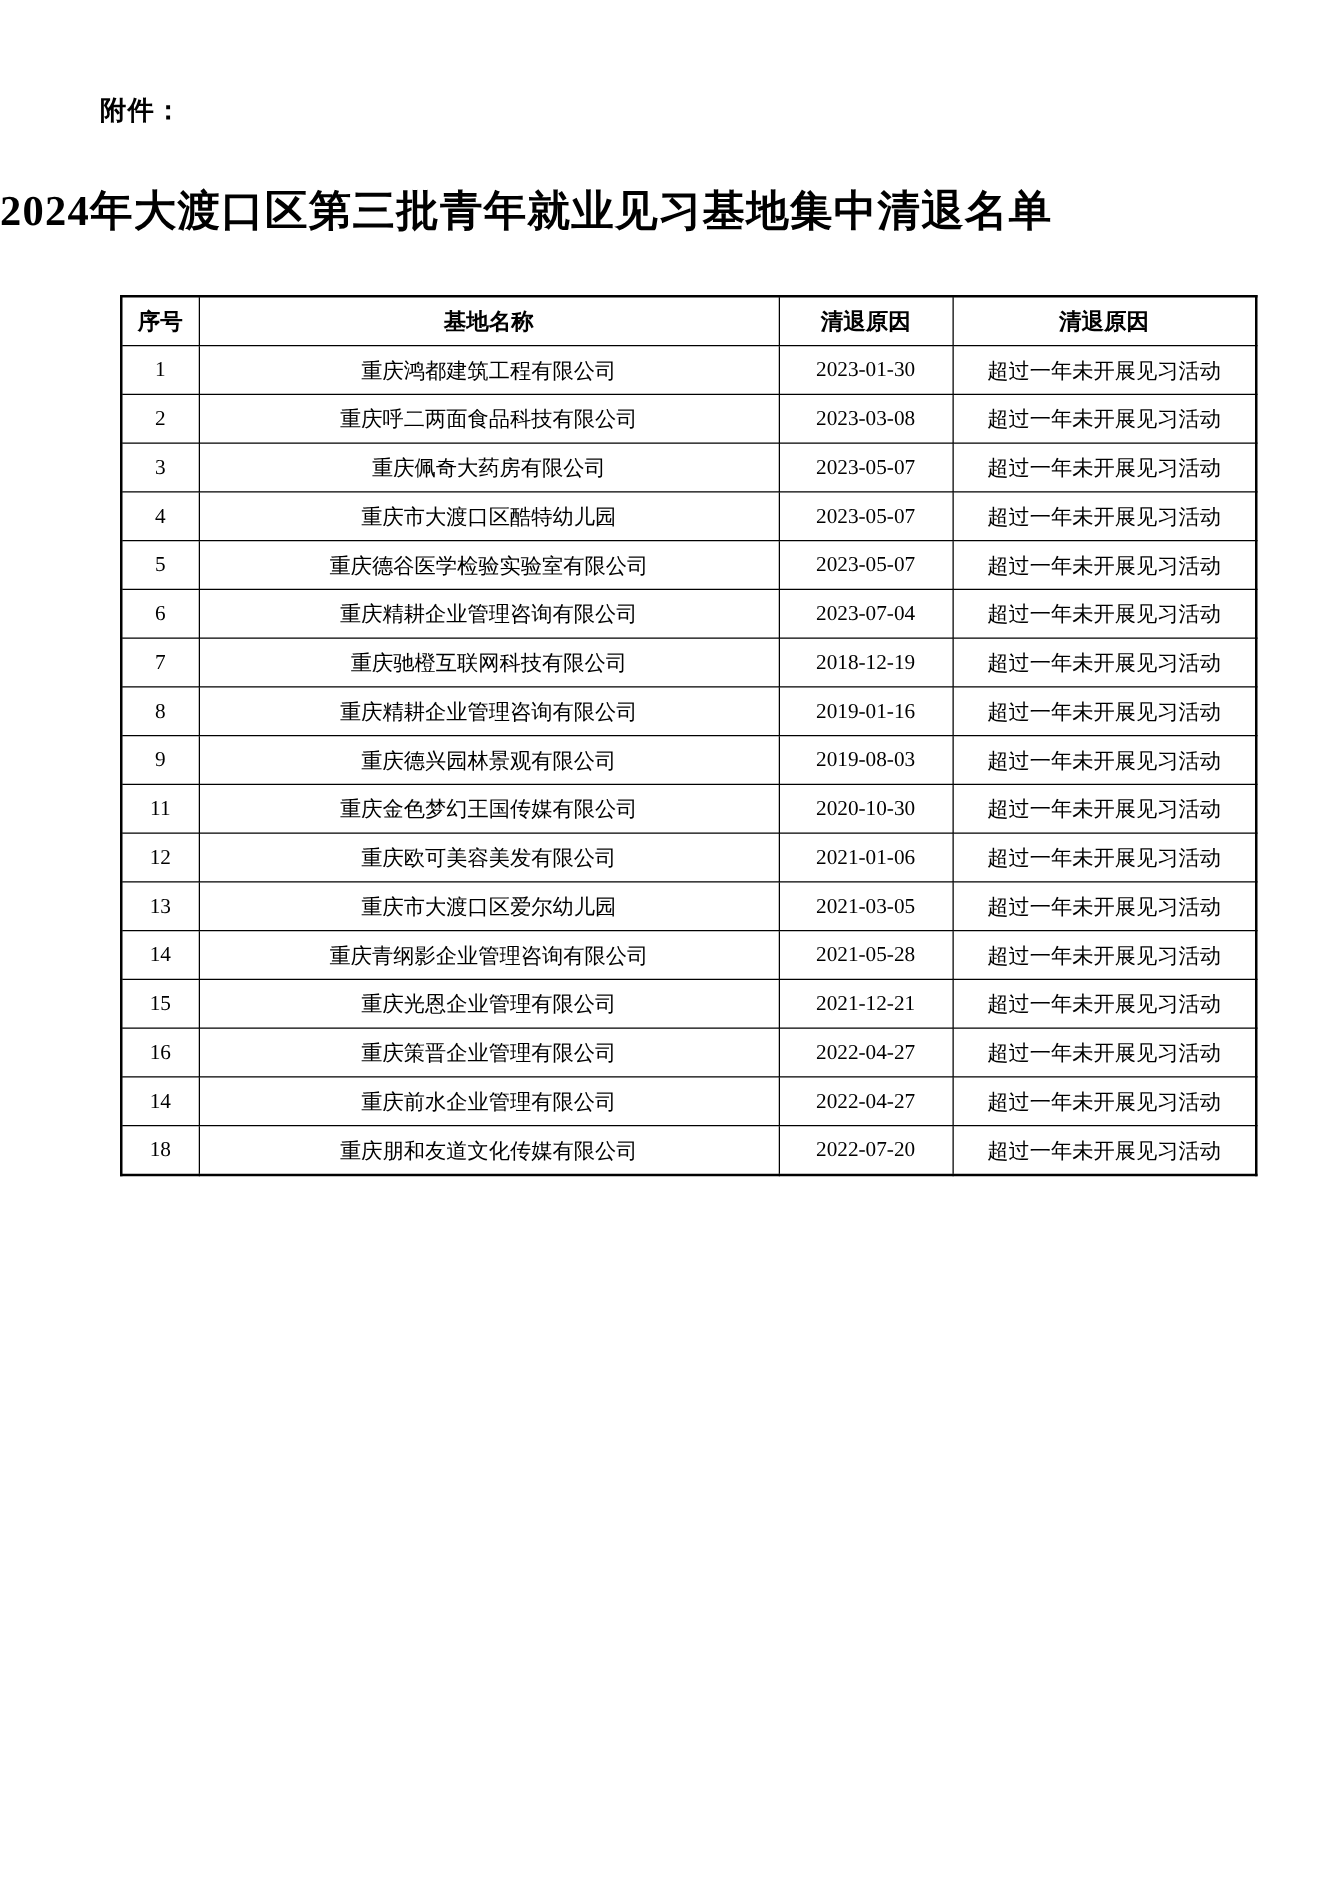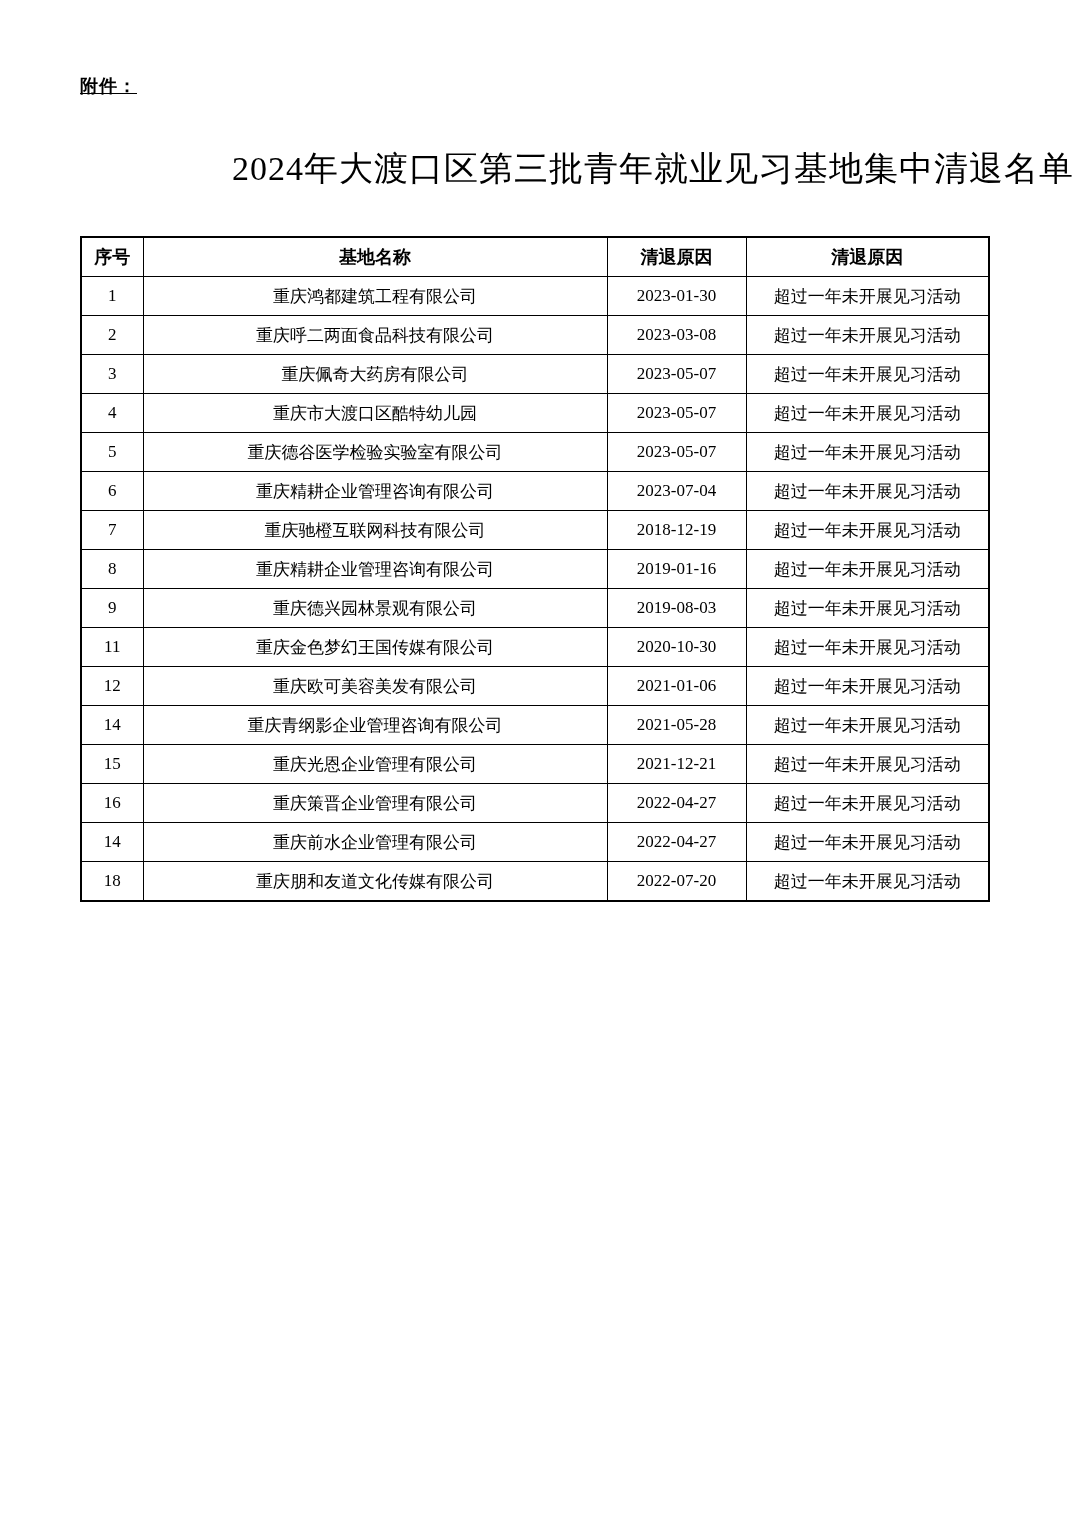--- a/index.html
+++ b/index.html
@@ -15,40 +15,39 @@
     color: #000000;
     font-family: "Liberation Serif", "DejaVu Serif", serif;
     overflow: hidden;
   }
   .attachment-label {
     position: absolute;
     top: 74px;
     left: 80px;
     font-family: "Liberation Sans", "DejaVu Sans", sans-serif;
     font-weight: bold;
-    font-size: 18px;
+    font-size: 21px;
     letter-spacing: 1px;
-    text-decoration: underline;
   }
   .doc-title {
     position: absolute;
     top: 146px;
     left: 0;
     width: 100%;
-    text-align: right;
-    font-family: "Liberation Serif", "DejaVu Serif", serif;
-    font-weight: normal;
+    text-align: left;
+    font-family: "Liberation Serif", "DejaVu Serif", serif;
+    font-weight: bold;
     font-size: 34px;
     letter-spacing: 1px;
     white-space: nowrap;
   }
   table.roster {
     position: absolute;
     top: 236px;
-    left: 80px;
+    left: 96px;
     width: 910px;
     border-collapse: collapse;
     table-layout: fixed;
     border: 2px solid #000;
   }
   table.roster th, table.roster td {
     border: 1.5px solid #000;
     text-align: center;
     vertical-align: middle;
     height: 38px;
@@ -160,20 +159,26 @@
           <td class="cell-date">2020-10-30</td>
           <td class="cell-reason">超过一年未开展见习活动</td>
         </tr>
         <tr>
           <td class="cell-no">12</td>
           <td class="cell-name">重庆欧可美容美发有限公司</td>
           <td class="cell-date">2021-01-06</td>
           <td class="cell-reason">超过一年未开展见习活动</td>
         </tr>
         <tr>
+          <td class="cell-no">13</td>
+          <td class="cell-name">重庆市大渡口区爱尔幼儿园</td>
+          <td class="cell-date">2021-03-05</td>
+          <td class="cell-reason">超过一年未开展见习活动</td>
+        </tr>
+        <tr>
           <td class="cell-no">14</td>
           <td class="cell-name">重庆青纲影企业管理咨询有限公司</td>
           <td class="cell-date">2021-05-28</td>
           <td class="cell-reason">超过一年未开展见习活动</td>
         </tr>
         <tr>
           <td class="cell-no">15</td>
           <td class="cell-name">重庆光恩企业管理有限公司</td>
           <td class="cell-date">2021-12-21</td>
           <td class="cell-reason">超过一年未开展见习活动</td>

